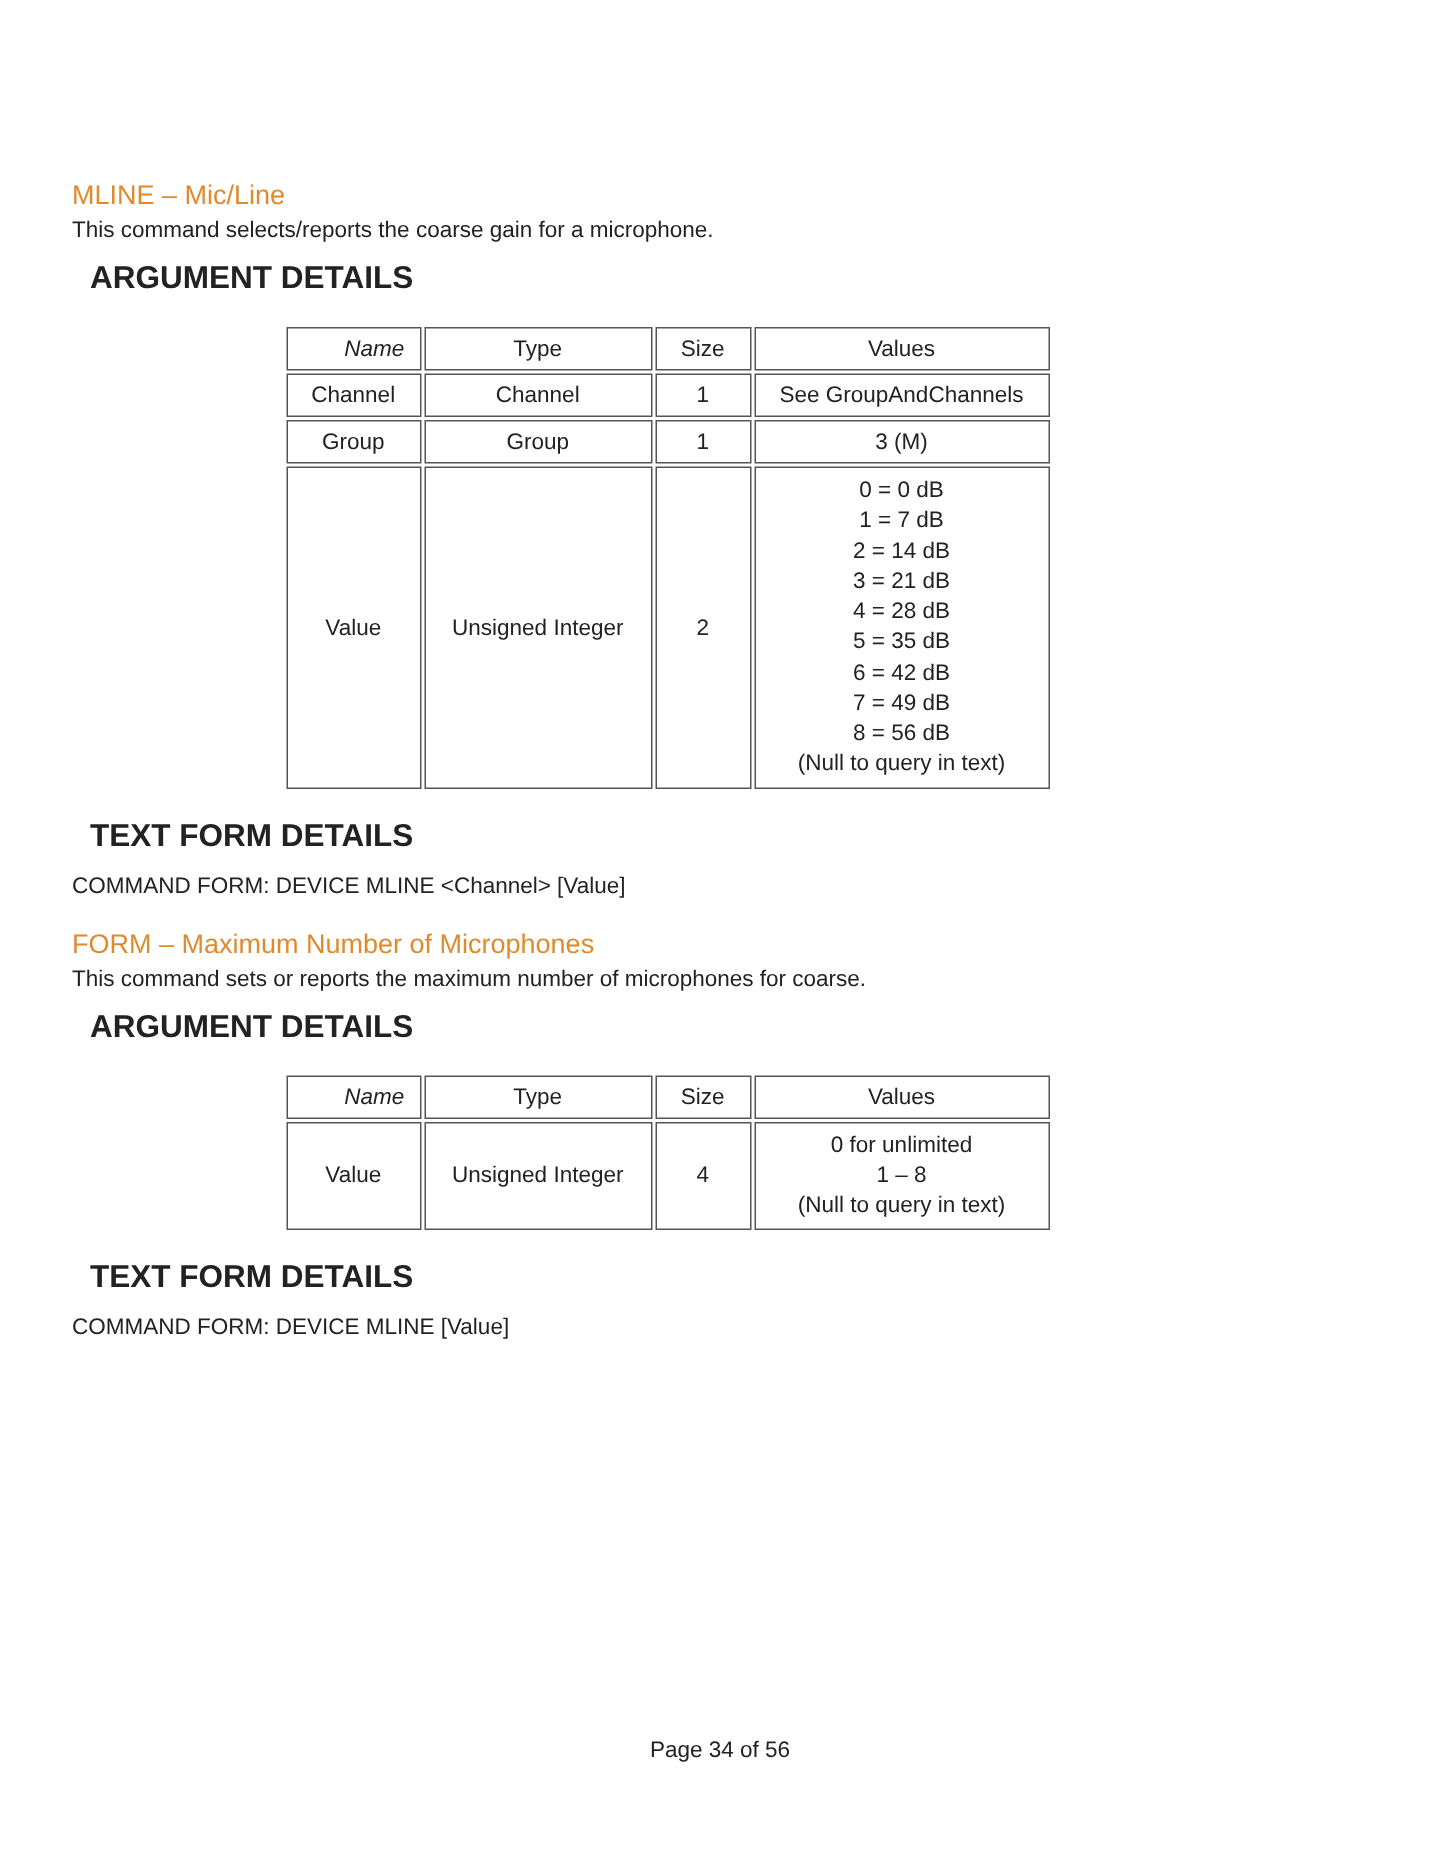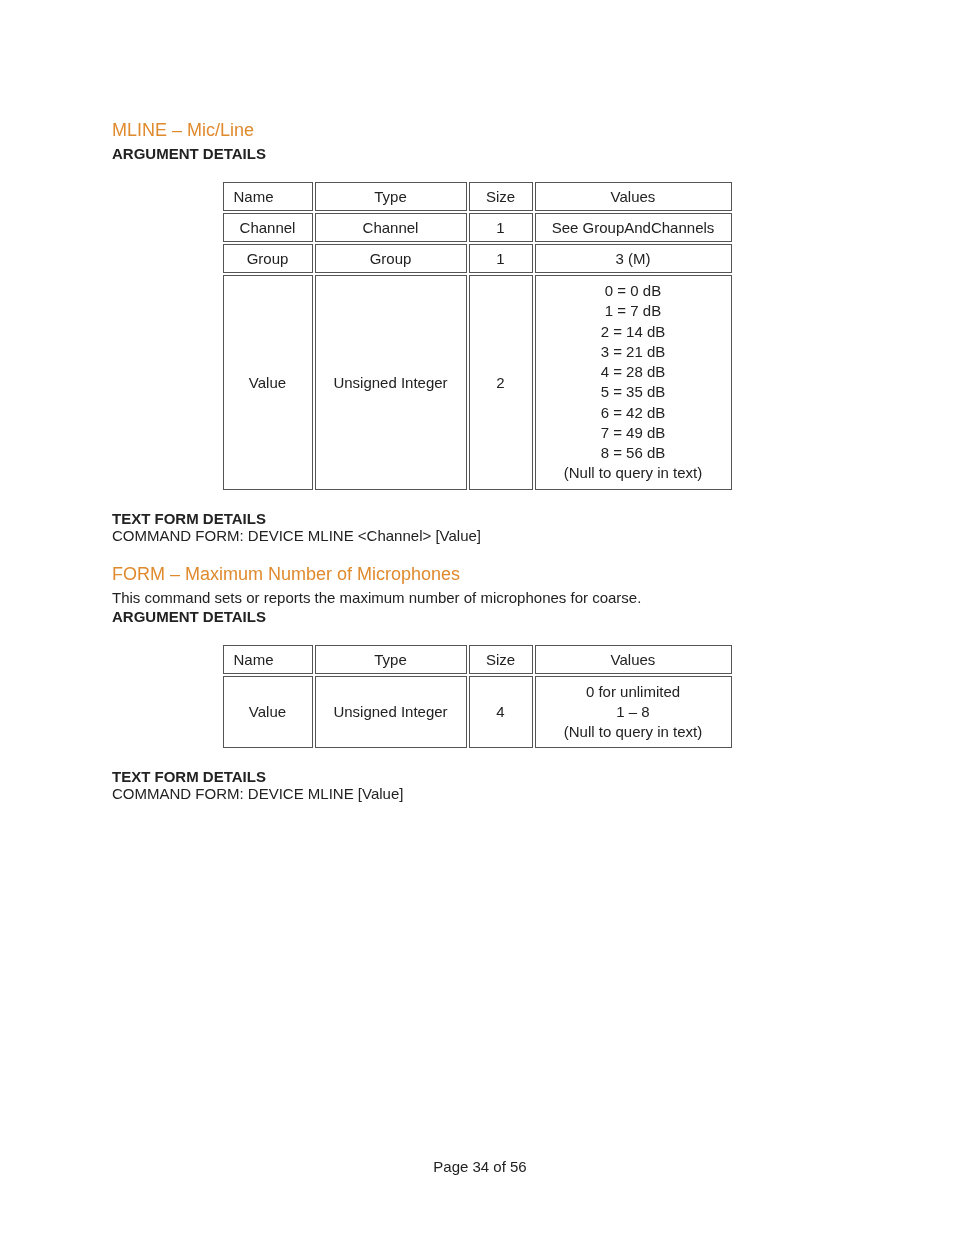--- a/index.html
+++ b/index.html
@@ -7,58 +7,58 @@
     font-size: 15px;
     color: #222;
     margin: 0;
     padding: 0;
     background: #fff;
   }
   .page {
     width: 954px;
     height: 1235px;
     box-sizing: border-box;
-    padding: 120px 112px 50px 112px;
+    padding: 120px 112px 50px 48px;
     position: relative;
   }
   .section-title {
     color: #E08A2E;
     font-size: 18px;
     font-weight: 400;
     margin: 0 0 4px 0;
   }
   .desc {
     margin: 0 0 2px 0;
     font-size: 15px;
   }
   .subhead {
     font-weight: bold;
-    font-size: 15px;
-    margin: 0;
+    font-size: 21px;
+    margin: 12px;
   }
   .tbl-wrap {
     margin: 18px 0 18px 0;
     display: flex;
     justify-content: center;
   }
   table {
     border-collapse: separate;
     border-spacing: 2px;
   }
   th, td {
     border: 1px solid #555;
     padding: 5px 10px;
     font-size: 15px;
     font-weight: normal;
     vertical-align: middle;
   }
   th {
     text-align: center;
   }
-  .col-name  { width: 68px; text-align: left; }
+  .col-name  { width: 68px; text-align: right; font-style: italic; }
   .col-type  { width: 130px; text-align: center; }
   .col-size  { width: 42px; text-align: center; }
   .col-values{ width: 175px; text-align: left; }
   .center { text-align: center; }
   .values-cell { text-align: center; padding-left: 10px; }
   .footer {
     position: absolute;
     bottom: 60px;
     left: 6px;
     right: 0;
@@ -67,20 +67,21 @@
   }
   .block2 { margin-top: 20px; }
   .row-line { line-height: 1.35; }
 </style>
 </head>
 <body>
 
 <div class="page">
 
   <h2 class="section-title">MLINE – Mic/Line</h2>
+  <p class="desc">This command selects/reports the coarse gain for a microphone.</p>
   <p class="subhead">ARGUMENT DETAILS</p>
 
   <div class="tbl-wrap">
     <table>
       <tbody>
           <tr>
         <th class="col-name">Name</th>
         <th class="col-type">Type</th>
         <th class="col-size">Size</th>
         <th class="col-values" style="text-align:center;">Values</th>

